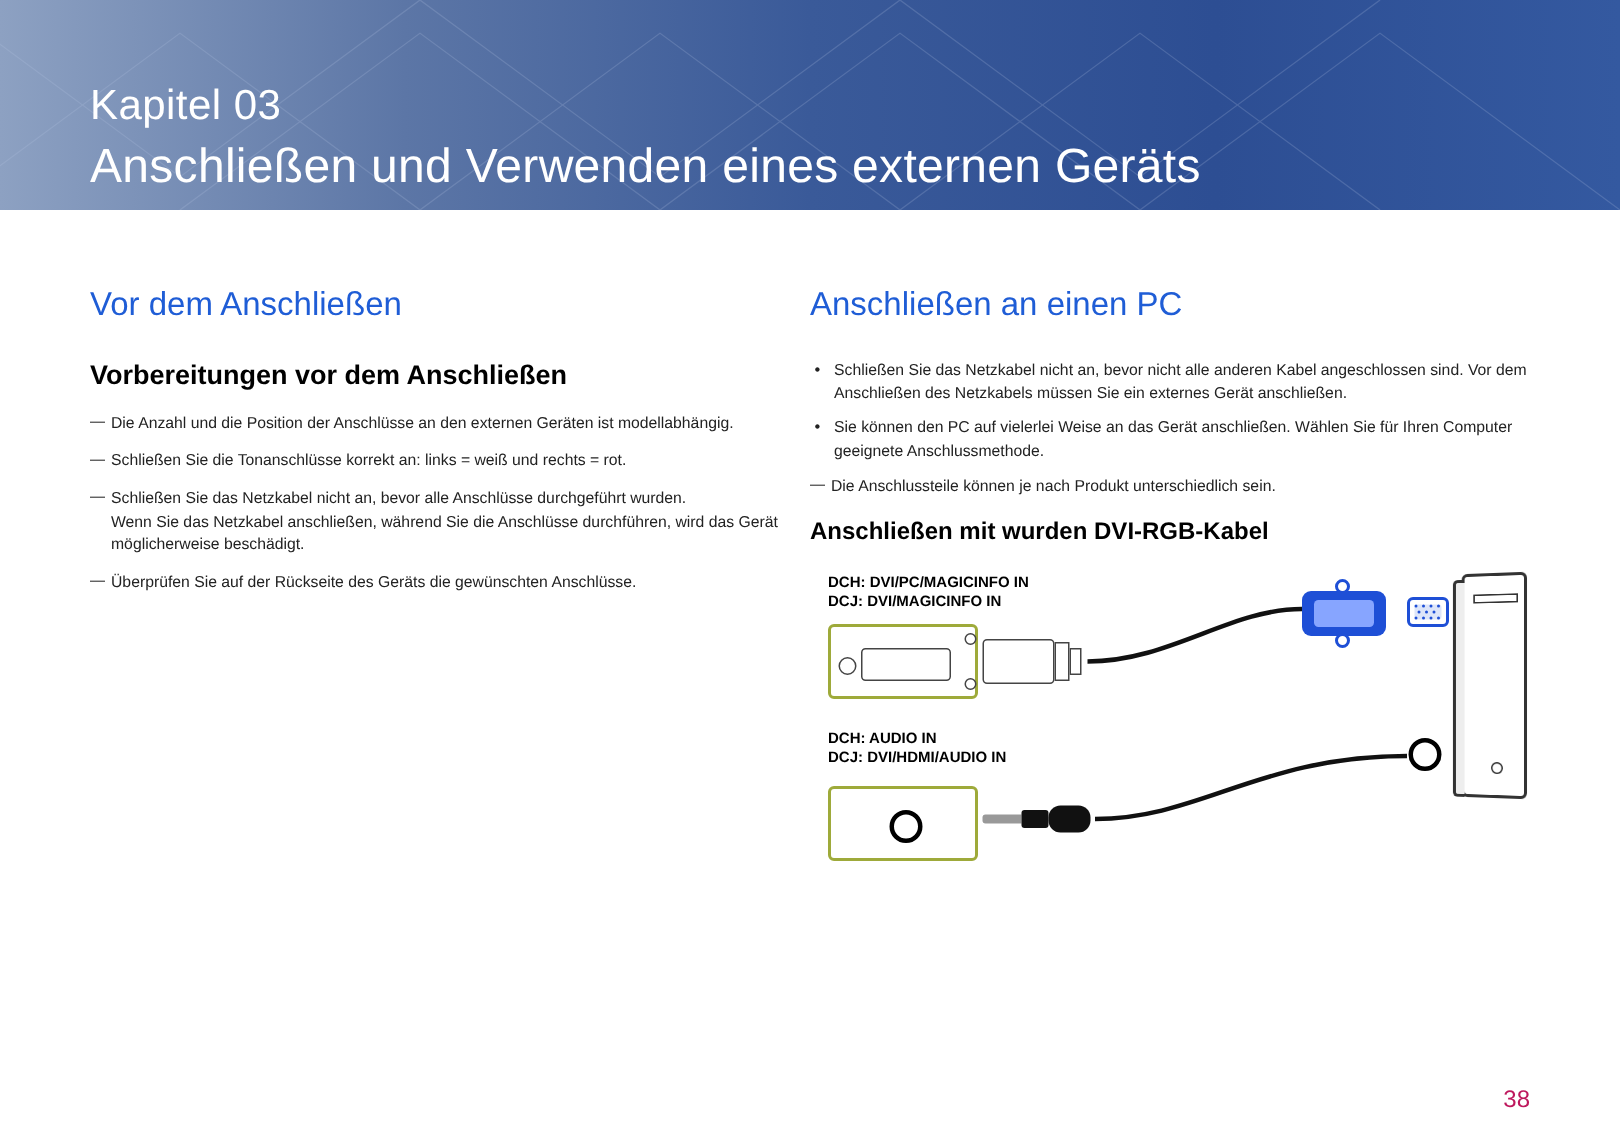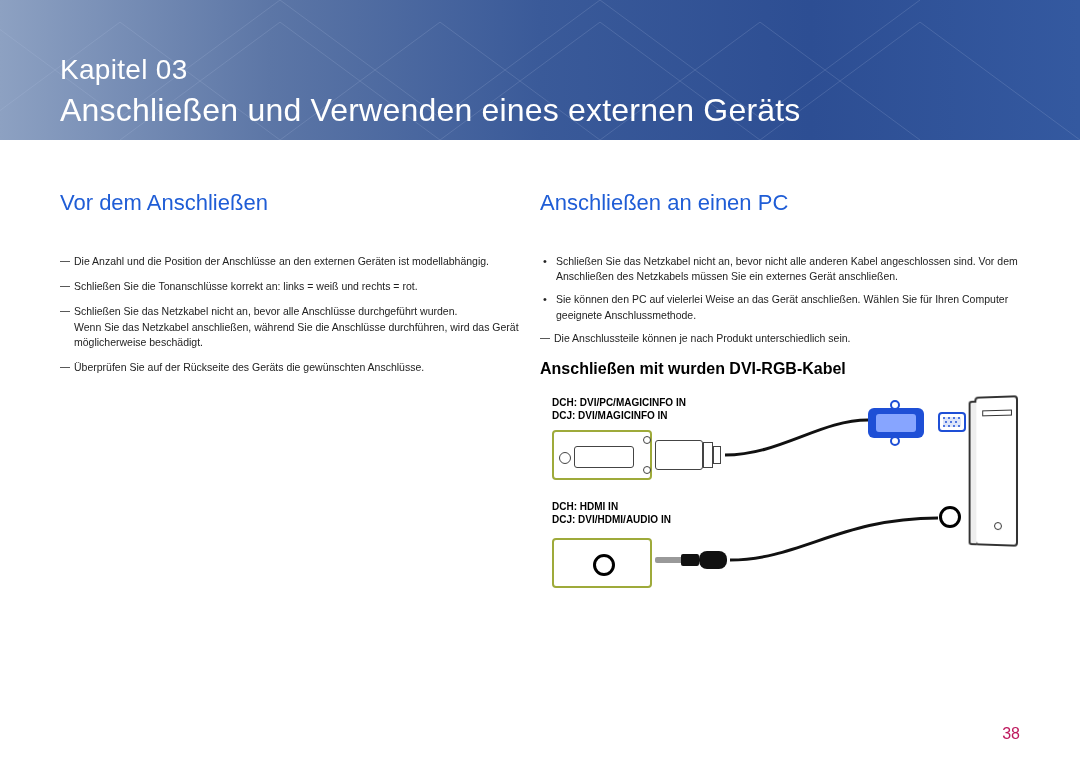--- a/index.html
+++ b/index.html
@@ -13,21 +13,21 @@
   }
   .hero-texture { position: absolute; inset: 0; opacity: 0.35; }
   .hero-texture svg { width: 100%; height: 100%; }
   .hero-text { position: absolute; left: 60px; top: 54px; color: #fff; }
   .hero-text .chap { font-size: 28px; font-weight: 400; letter-spacing: .3px; }
   .hero-text .title { font-size: 32px; font-weight: 400; margin-top: 6px; letter-spacing: .2px; }
 
   .content { position: relative; padding: 50px 60px 0 60px; display: flex; }
   .col { width: 480px; }
   .col + .col { margin-left: 20px; }
-  .h2 { color: #1f5dd6; font-size: 22px; font-weight: 500; margin-bottom: 38px; }
+  .h2 { color: #1f5dd6; font-size: 22px; font-weight: 500; margin-bottom: 24px; }
   .h3 { color: #000; font-size: 18px; font-weight: 600; margin-bottom: 14px; }
   .h3-small { color: #000; font-size: 16px; font-weight: 600; margin: 14px 0 12px 0; }
 
   .dashlist { list-style: none; }
   .dashlist li { position: relative; padding-left: 14px; font-size: 10.5px; line-height: 1.45; margin-bottom: 10px; color: #222; }
   .dashlist li::before { content: "―"; position: absolute; left: 0; top: 0; font-size: 10px; color: #222; }
   .dashlist li .sub { display: block; }
 
   .dotlist { list-style: none; }
   .dotlist li { position: relative; padding-left: 16px; font-size: 10.5px; line-height: 1.45; margin-bottom: 8px; color: #222; }
@@ -133,20 +133,21 @@
     <div class="hero-text">
       <div class="chap">Kapitel 03</div>
       <div class="title">Anschließen und Verwenden eines externen Geräts</div>
     </div>
   </div>
 
   <div class="content">
 
     <div class="col">
       <div class="h2">Vor dem Anschließen</div>
+      <div class="h3">Vorbereitungen vor dem Anschließen</div>
       <ul class="dashlist">
         <li>
           <span class="sub">Die Anzahl und die Position der Anschlüsse an den externen Geräten ist modellabhängig.</span>
         </li>
         <li>
           <span class="sub">Schließen Sie die Tonanschlüsse korrekt an: links = weiß und rechts = rot.</span>
         </li>
         <li>
           <span class="sub">Schließen Sie das Netzkabel nicht an, bevor alle Anschlüsse durchgeführt wurden.</span>
           <span class="sub">Wenn Sie das Netzkabel anschließen, während Sie die Anschlüsse durchführen, wird das Gerät möglicherweise beschädigt.</span>
@@ -192,21 +193,21 @@
 
         <div class="dvi-plug">
           <div class="screw s1"></div>
           <div class="screw s2"></div>
           <div class="body"></div>
           <div class="grip1"></div>
           <div class="grip2"></div>
         </div>
 
         <div class="port-label mid">
-          <div>DCH: HDMI IN</div>
+          <div>DCH: AUDIO IN</div>
           <div>DCJ: DVI/HDMI/AUDIO IN</div>
         </div>
 
         <div class="port-box audio">
           <div class="audio-ring"></div>
         </div>
 
         <div class="audio-plug">
           <div class="tip"></div>
             <div class="ring"></div>

